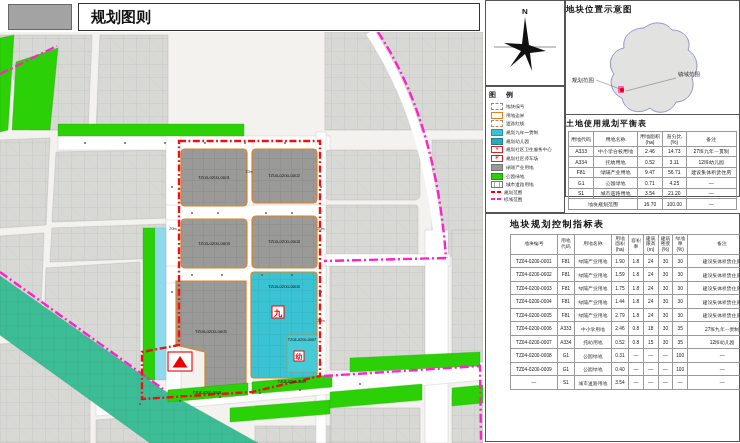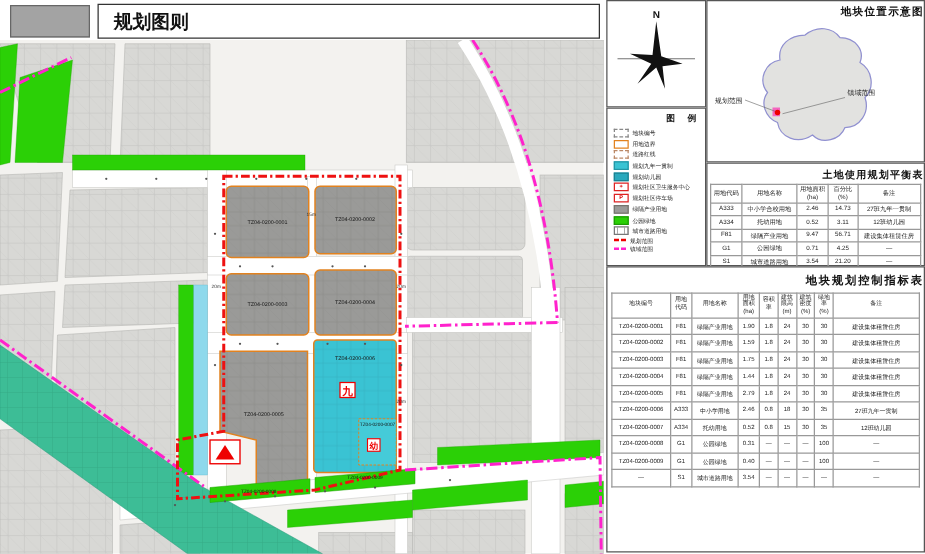--- a/index.html
+++ b/index.html
@@ -9,23 +9,23 @@
   #logo-box{left:8px;top:4px;width:64px;height:26px;background:#a3a3a3;border:1px solid #666;}
   #title-box{left:78px;top:3px;width:402px;height:28px;border:1.5px solid #333;background:#fff;
     display:flex;align-items:center;justify-content:space-between;padding:0 12px;}
   #title-box .main{font-size:10px;font-weight:bold;color:#111;letter-spacing:.3px;}
   #title-box .sheet{font-size:15px;font-weight:bold;color:#111;}
   
   .panel{border:1px solid #555;background:#fff;}
   #compass-box{left:485px;top:0;width:80px;height:86px;}
   #legend-box{left:485px;top:86px;width:80px;height:127px;padding:2px 3px;}
   #locmap-box{left:565px;top:0;width:175px;height:130px;}
-  #balance-box{left:565px;top:130px;width:175px;height:83px;}
-  #indicator-box{left:485px;top:213px;width:255px;height:229px;}
-  .box-title{text-align:right;font-weight:bold;color:#111;}
+  #balance-box{left:565px;top:114px;width:175px;height:83px;}
+  #indicator-box{left:485px;top:213px;width:255px;height:229px;padding-left:24px;}
+  .box-title{text-align:left;font-weight:bold;color:#111;}
   #legend-box .box-title{font-size:7px;letter-spacing:4px;margin:1px 0 3px;}
   #locmap-box .box-title{font-size:8.5px;margin-top:3px;letter-spacing:1px;}
   #balance-box .box-title{font-size:8px;margin:3px 0 2px;letter-spacing:1px;}
   #indicator-box .box-title{font-size:9px;margin:4px 0 3px;letter-spacing:1.5px;}
   
   .lg-item{display:flex;align-items:center;margin:0 0 1.7px 2px;}
   .lg-label{font-size:4.6px;color:#222;white-space:nowrap;}
   .sw{width:10px;height:5px;flex:none;margin-right:3px;border:0.5px solid #777;background:#fff;
       font-size:4.5px;line-height:4.8px;text-align:center;color:#d00;font-weight:bold;}
   .sw-plot-number{border:0.8px dashed #888;}

